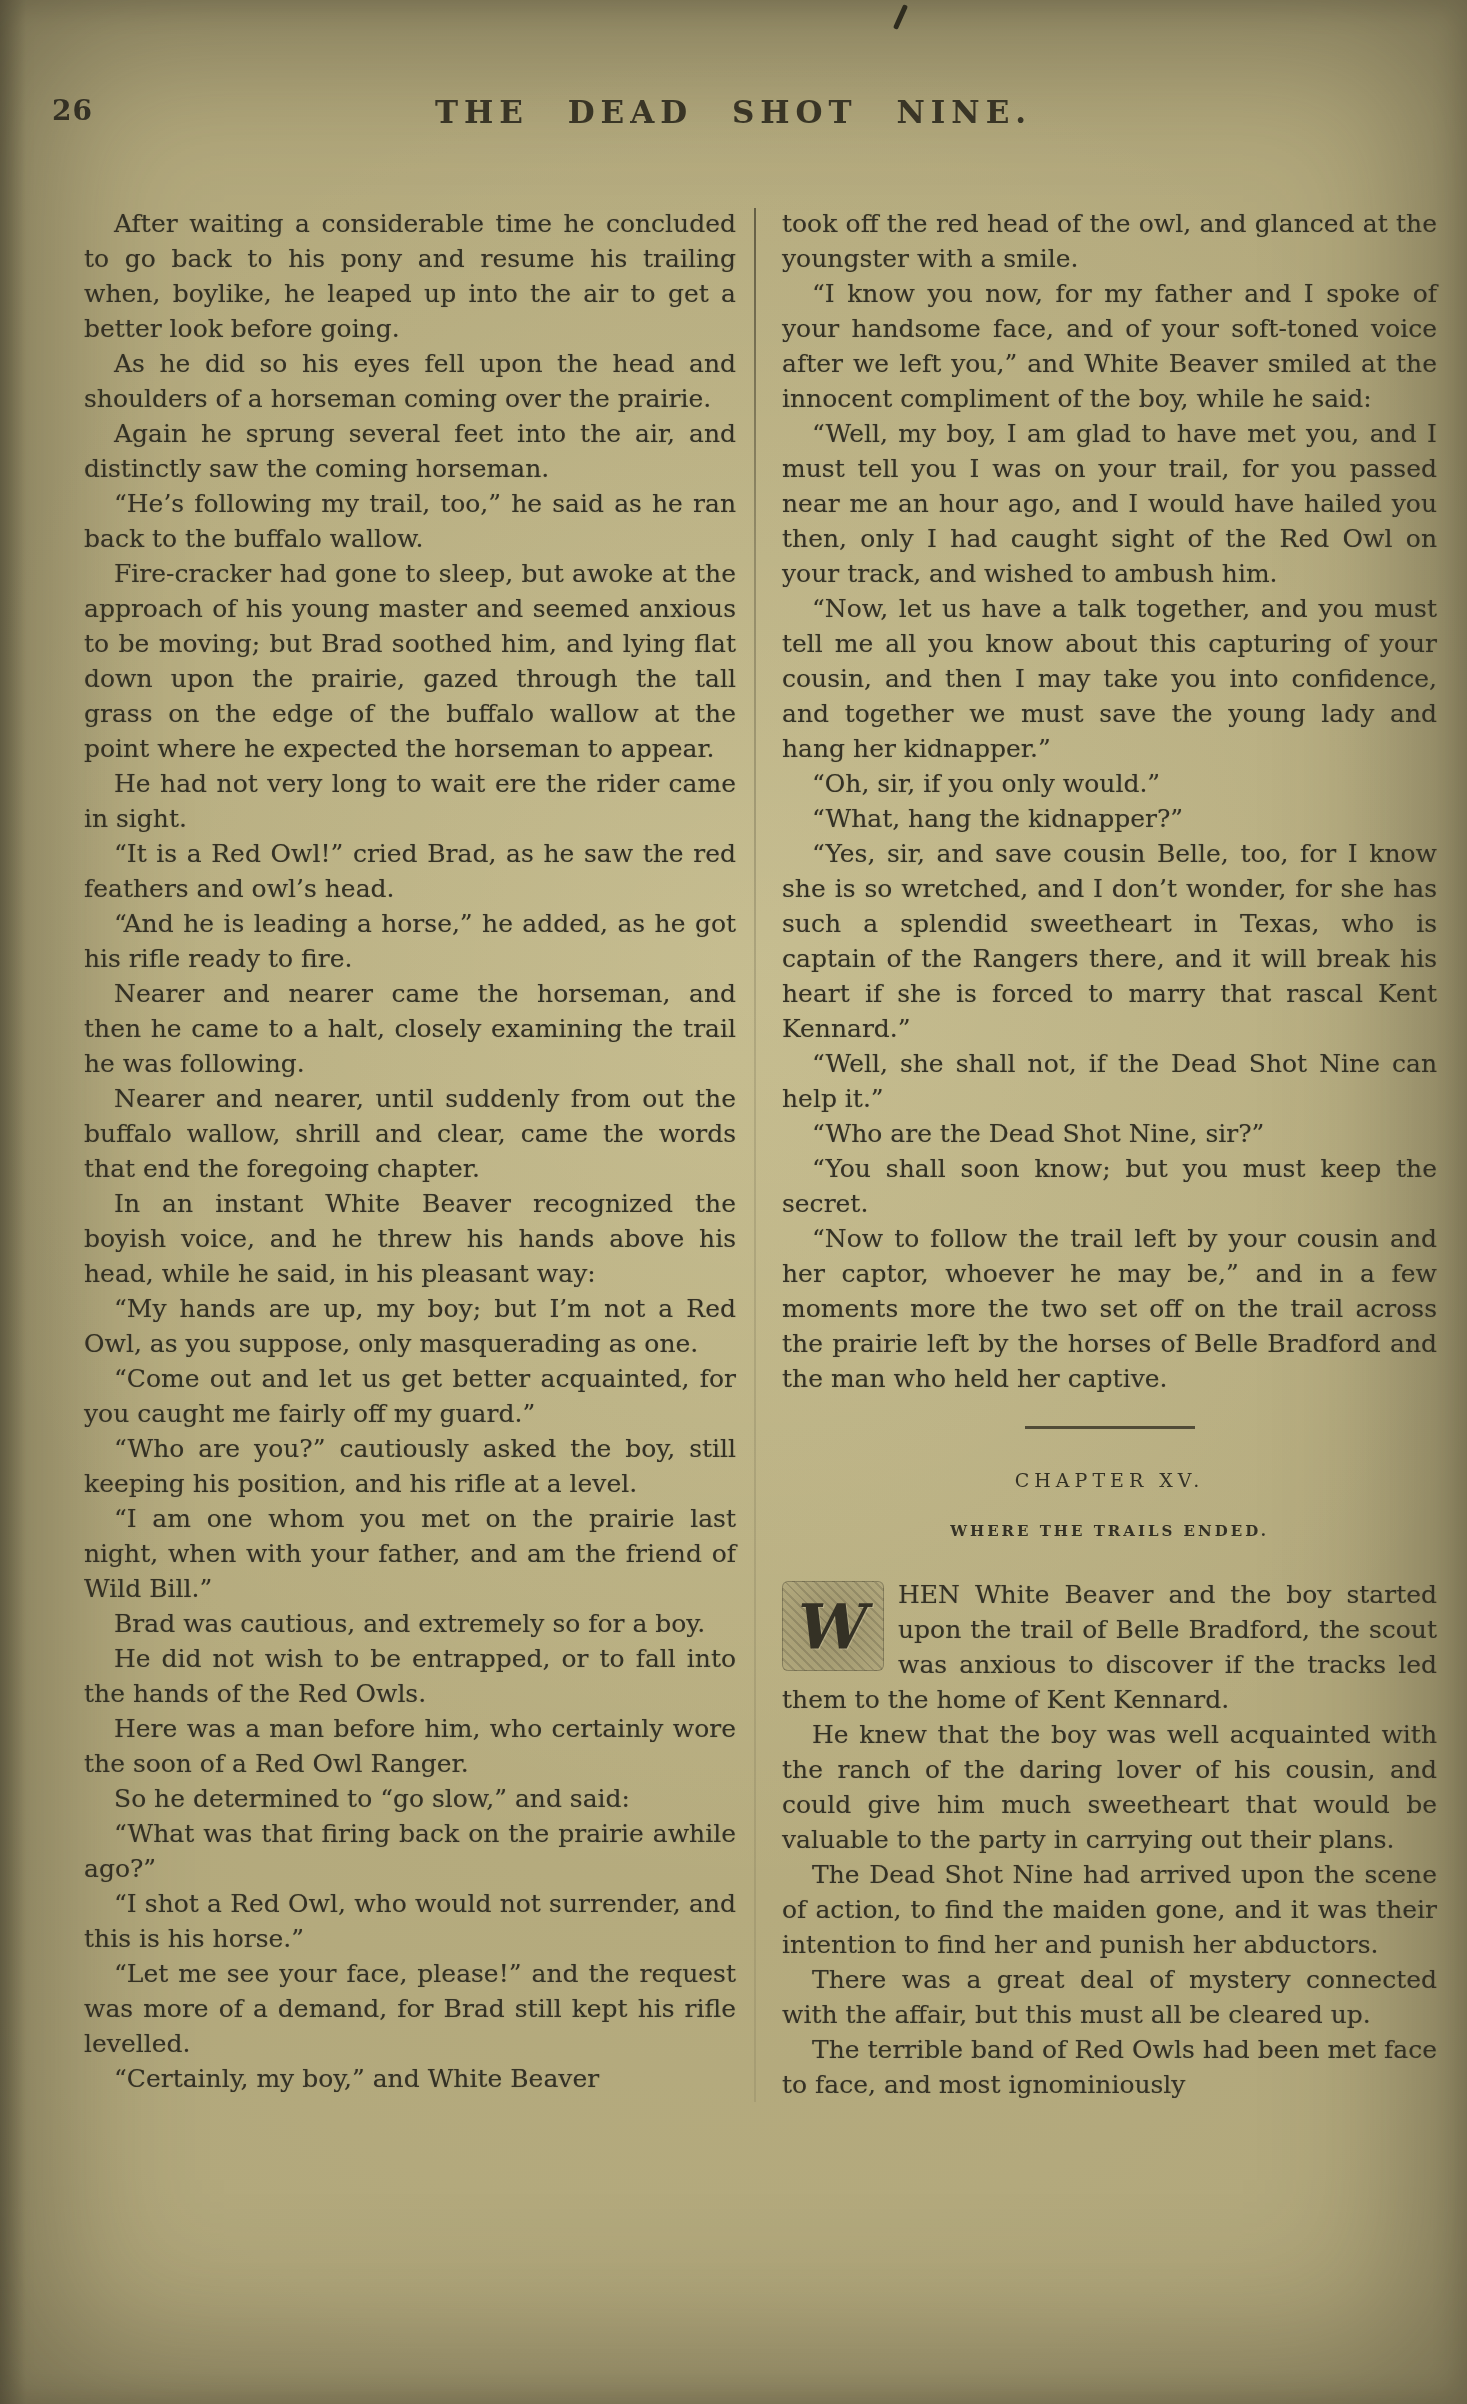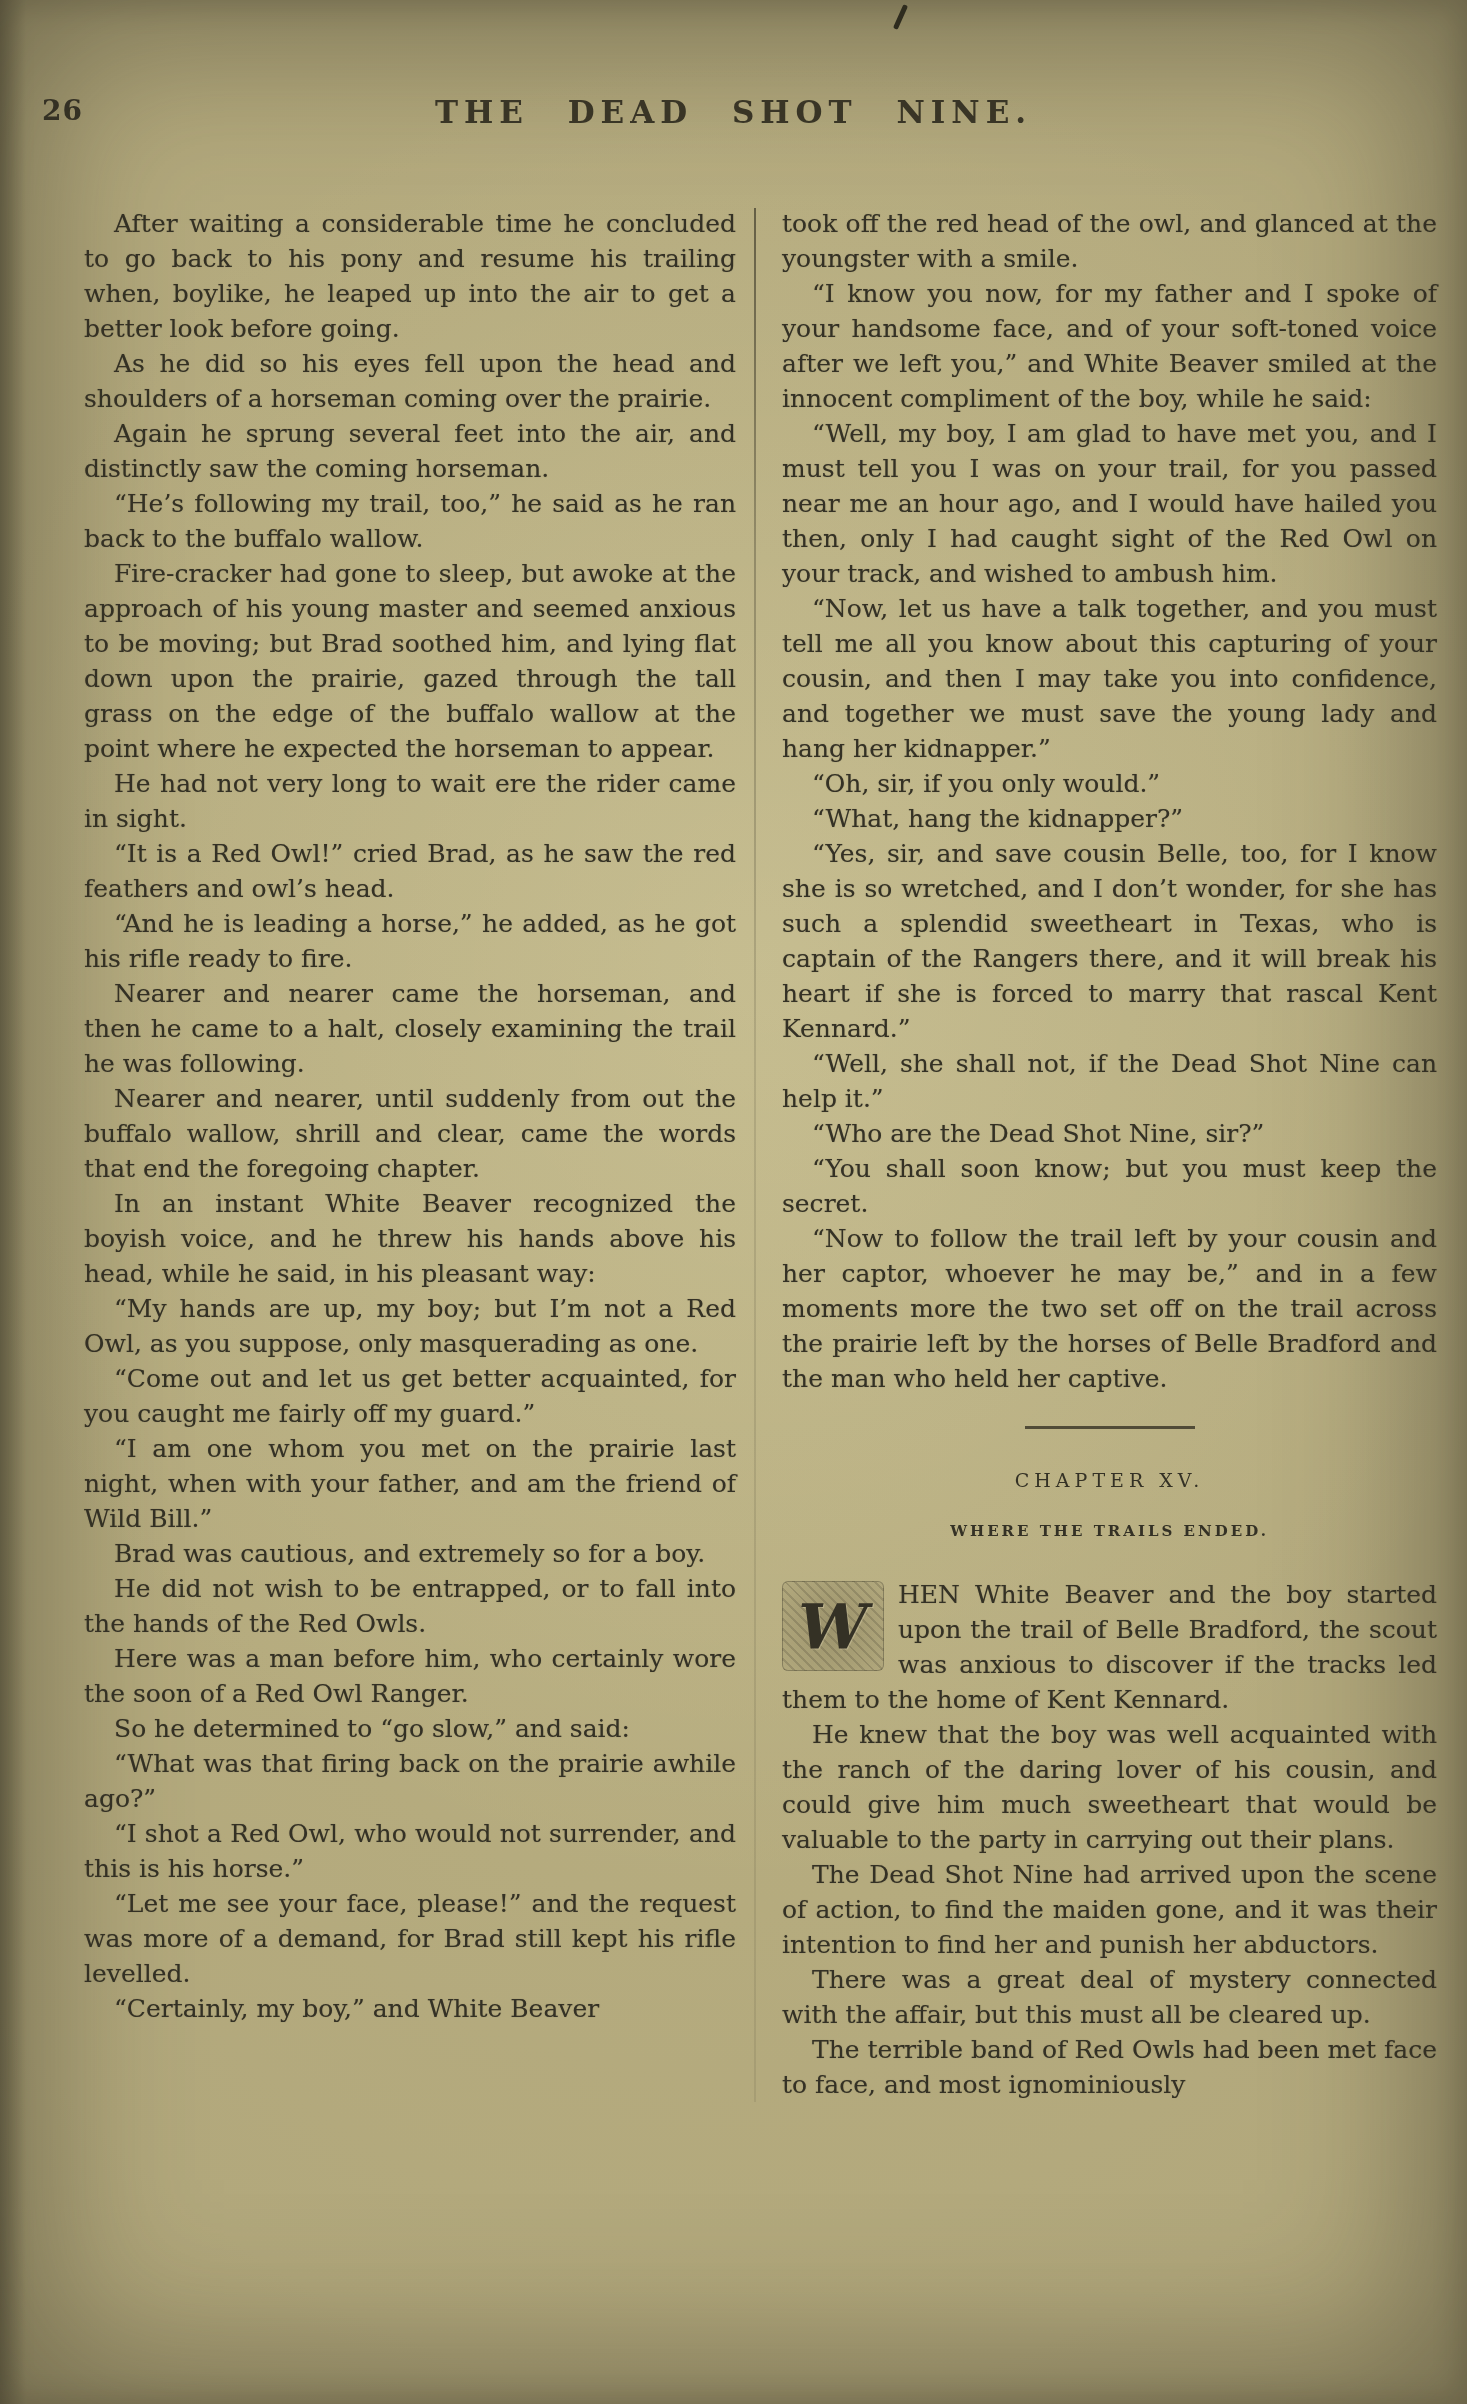--- a/index.html
+++ b/index.html
@@ -39,21 +39,21 @@
   .artifact-edge {
     position: absolute;
     top: 0; left: 0;
     width: 26px; height: 100%;
     background: linear-gradient(90deg, rgba(40,38,26,0.35), rgba(0,0,0,0));
     pointer-events: none;
   }
 
   .header { position: relative; padding-top: 94px; height: 36px; }
   .page-number {
-    position: absolute; left: 42px; top: 94px;
+    position: absolute; left: 52px; top: 94px;
     font-weight: bold; font-size: 28px; letter-spacing: 1px;
   }
   .running-title {
     display: block; text-align: center;
     font-weight: bold; font-size: 31px;
     letter-spacing: 6px; word-spacing: 22px;
     color: #3a3627;
   }
 
   .columns { display: flex; margin: 76px 30px 0 44px; }
@@ -133,20 +133,21 @@
         <p class="para">“He’s following my trail, too,” he said as he ran back to the buffalo wallow.</p>
         <p class="para">Fire-cracker had gone to sleep, but awoke at the approach of his young master and seemed anxious to be moving; but Brad soothed him, and lying flat down upon the prairie, gazed through the tall grass on the edge of the buffalo wallow at the point where he expected the horseman to appear.</p>
         <p class="para">He had not very long to wait ere the rider came in sight.</p>
         <p class="para">“It is a Red Owl!” cried Brad, as he saw the red feathers and owl’s head.</p>
         <p class="para">“And he is leading a horse,” he added, as he got his rifle ready to fire.</p>
         <p class="para">Nearer and nearer came the horseman, and then he came to a halt, closely examining the trail he was following.</p>
         <p class="para">Nearer and nearer, until suddenly from out the buffalo wallow, shrill and clear, came the words that end the foregoing chapter.</p>
         <p class="para">In an instant White Beaver recognized the boyish voice, and he threw his hands above his head, while he said, in his pleasant way:</p>
         <p class="para">“My hands are up, my boy; but I’m not a Red Owl, as you suppose, only masquerading as one.</p>
         <p class="para">“Come out and let us get better acquainted, for you caught me fairly off my guard.”</p>
+        <p class="para">“Who are you?” cautiously asked the boy, still keeping his position, and his rifle at a level.</p>
         <p class="para">“I am one whom you met on the prairie last night, when with your father, and am the friend of Wild Bill.”</p>
         <p class="para">Brad was cautious, and extremely so for a boy.</p>
         <p class="para">He did not wish to be entrapped, or to fall into the hands of the Red Owls.</p>
         <p class="para">Here was a man before him, who certainly wore the soon of a Red Owl Ranger.</p>
         <p class="para">So he determined to “go slow,” and said:</p>
         <p class="para">“What was that firing back on the prairie awhile ago?”</p>
         <p class="para">“I shot a Red Owl, who would not surrender, and this is his horse.”</p>
         <p class="para">“Let me see your face, please!” and the request was more of a demand, for Brad still kept his rifle levelled.</p>
         <p class="para">“Certainly, my boy,” and White Beaver</p>
       </div>

